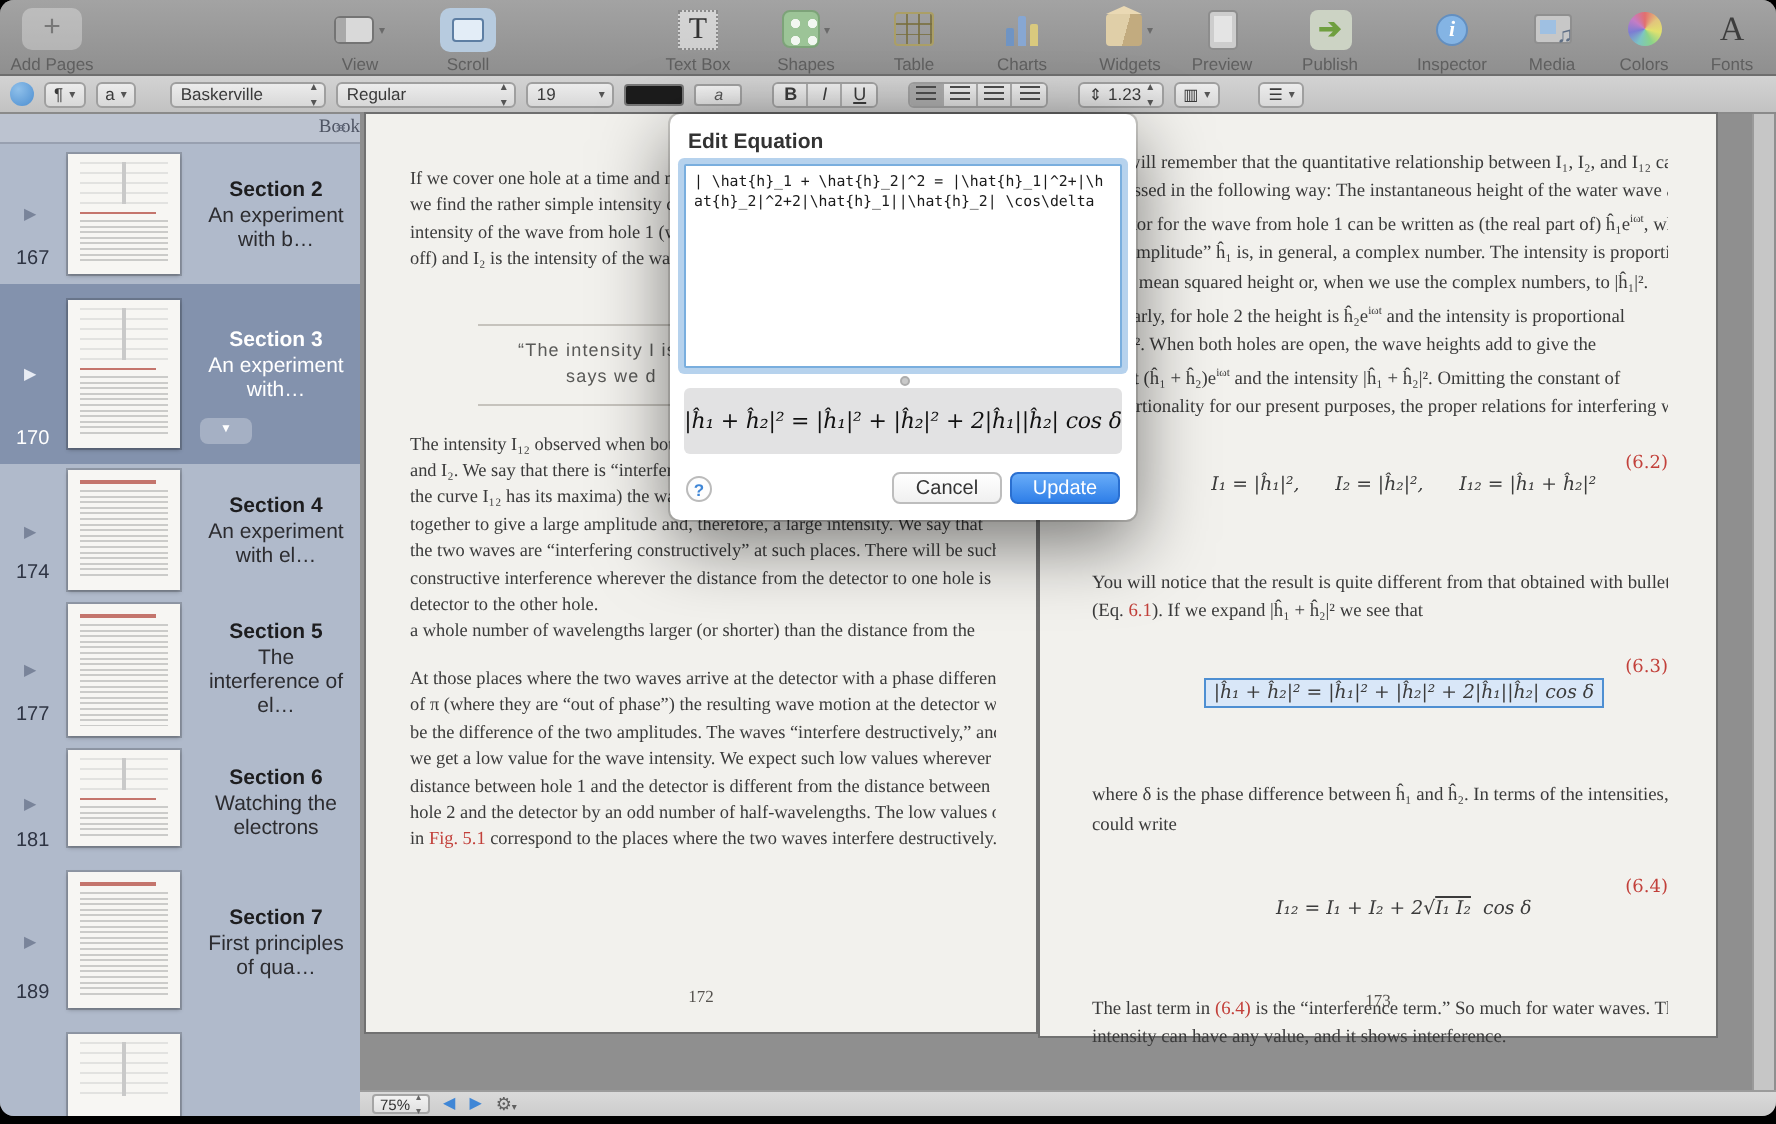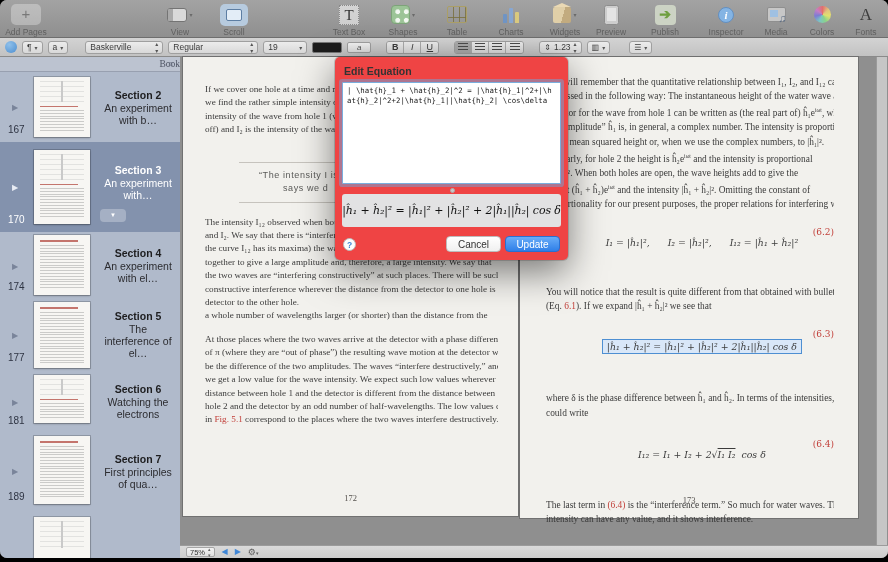--- a/index.html
+++ b/index.html
@@ -95,21 +95,21 @@
   .pquote { margin:25px 0 0 34px; width:210px; border-top:1px solid #c6c3bd; border-bottom:1px solid #c6c3bd;
     padding:6px 0 7px; font-family:"Liberation Sans",sans-serif; color:#5a5a58; font-size:9px; letter-spacing:.6px; }
   .pquote .ql1 { padding-left:20px; line-height:13px; }
   .pquote .ql2 { padding-left:44px; line-height:13px; }
   .para { margin-top:13px; }
   .eqrow { position:relative; margin:15px 0; text-align:center; font-style:italic; white-space:pre; font-family:"DejaVu Serif","Liberation Serif",serif; font-size:9.4px; }
   .eqrow .ref { position:absolute; right:0; top:1px; font-style:normal; font-size:9px; }
   .eqsel { display:inline-block; border:1.5px solid #4e8fd2; background:#d9e7f8; padding:1px 4px; }
 
   
-  .dialog { position:absolute; left:335px; top:57px; width:233px; height:203px; background:#ef4444; border-radius:5px;
+  .dialog { position:absolute; left:335px; top:57px; width:233px; height:203px; background:#ffffff; border-radius:5px;
     box-shadow:0 12px 36px rgba(0,0,0,.5), 0 0 0 1px rgba(0,0,0,.15); z-index:50; }
   .dlg-title { position:absolute; left:9px; top:8px; font-size:10.5px; font-weight:bold; color:#333; }
   .latexbox { position:absolute; left:7px; top:25px; width:219px; height:102px; background:#fff; border:1px solid #79aede;
     box-shadow:0 0 0 3px rgba(110,165,220,.5); border-radius:1px; padding:3px 4px;
     font-family:"DejaVu Sans Mono","Liberation Mono",monospace; font-size:7.4px; line-height:10px; color:#1a1a1a;
     white-space:pre-wrap; word-break:break-all; }
   .rhandle { position:absolute; left:50%; top:131px; width:5px; height:5px; margin-left:-2px; border-radius:50%; background:#c9c9c9; border:1px solid #adadad; }
   .eqpreview { position:absolute; left:7px; top:137px; width:219px; height:33px; background:#e2e2e3; border-radius:3px;
     display:flex; align-items:center; justify-content:center; font-family:"DejaVu Serif","Liberation Serif",serif;
     font-style:italic; font-size:11px; color:#111; white-space:pre; letter-spacing:-.1px; }

